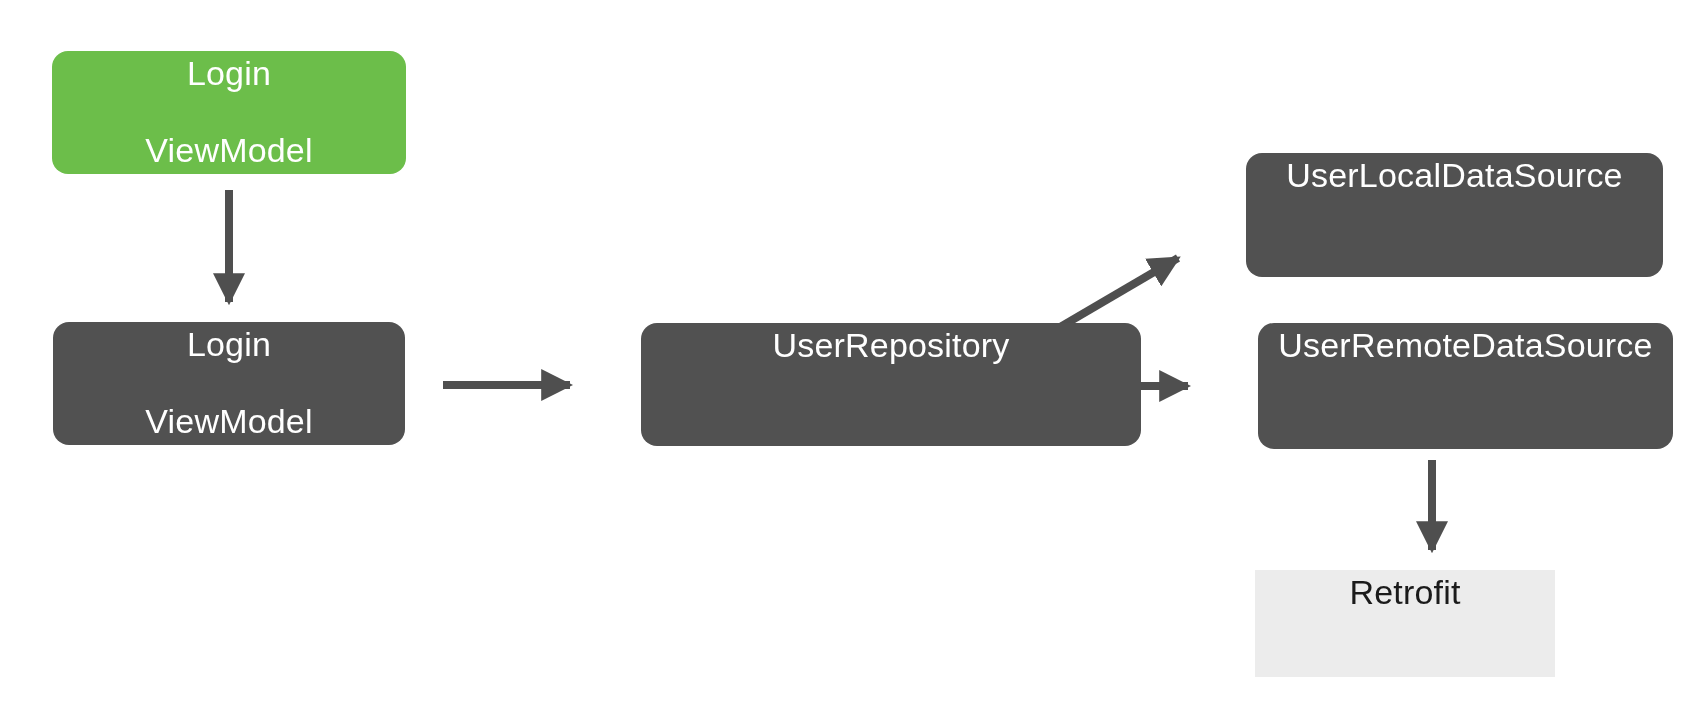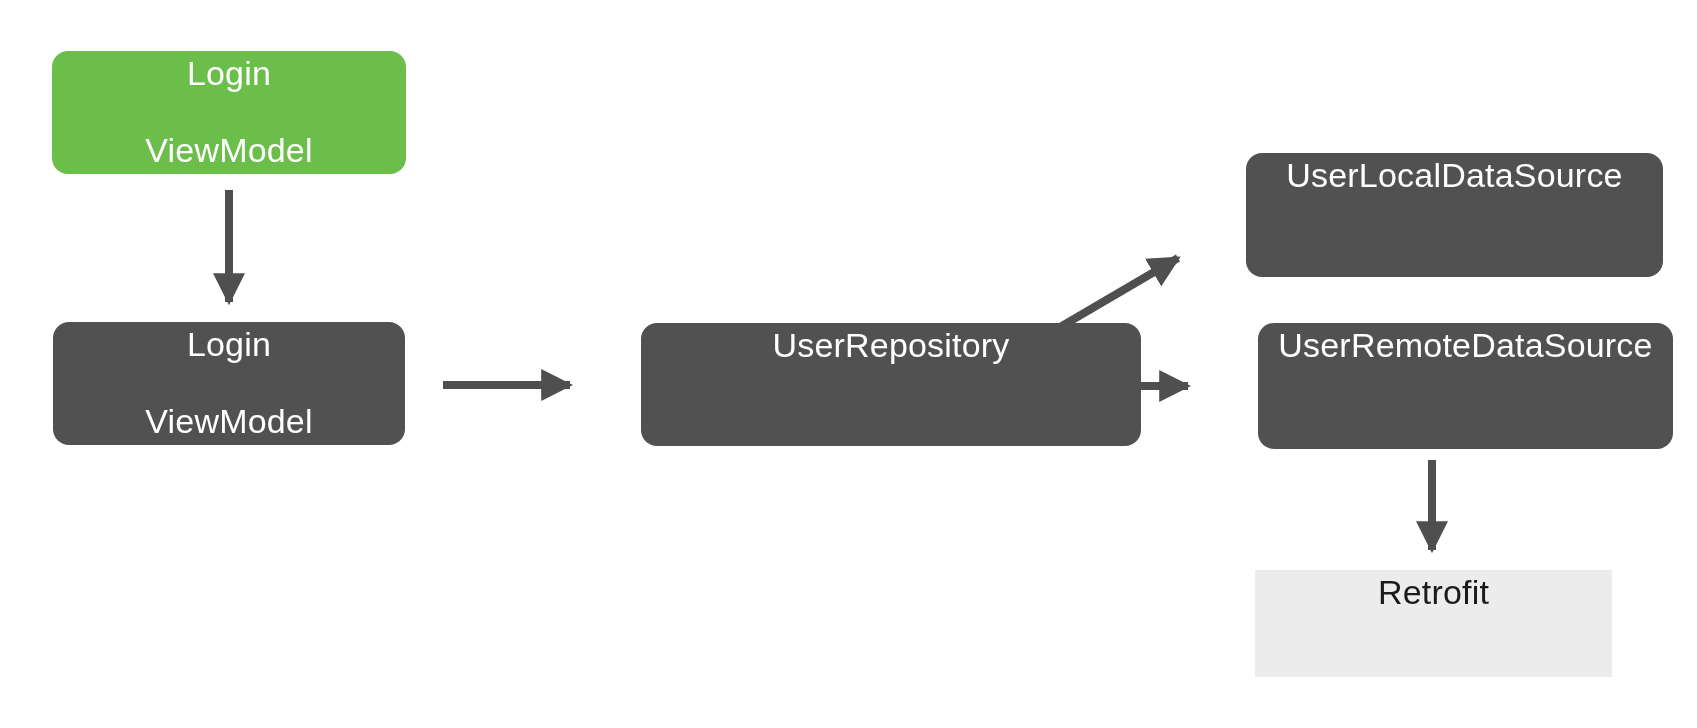--- a/index.html
+++ b/index.html
@@ -33,21 +33,21 @@
   .node--light {
     background: #ececec;
     color: #1b1b1b;
     border-radius: 0;
   }
   #node-login-activity        { left: 52px;   top: 51px;  width: 354px; height: 123px; }
   #node-login-viewmodel       { left: 53px;   top: 322px; width: 352px; height: 123px; }
   #node-user-repository       { left: 641px;  top: 323px; width: 500px; height: 123px; }
   #node-user-local-source     { left: 1228px; top: 153px; width: 417px; height: 124px; margin-left: 18px; }
   #node-user-remote-source    { left: 1230px; top: 323px; width: 415px; height: 126px; margin-left: 28px; }
-  #node-retrofit              { left: 1255px; top: 570px; width: 357px; height: 107px; }
+  #node-retrofit              { left: 1255px; top: 570px; width: 300px; height: 107px; }
   svg.arrows {
     position: absolute;
     left: 0;
     top: 0;
     pointer-events: none;
   }
   .arrow-line {
     stroke: #4f4f4f;
     stroke-width: 8;
     fill: none;

